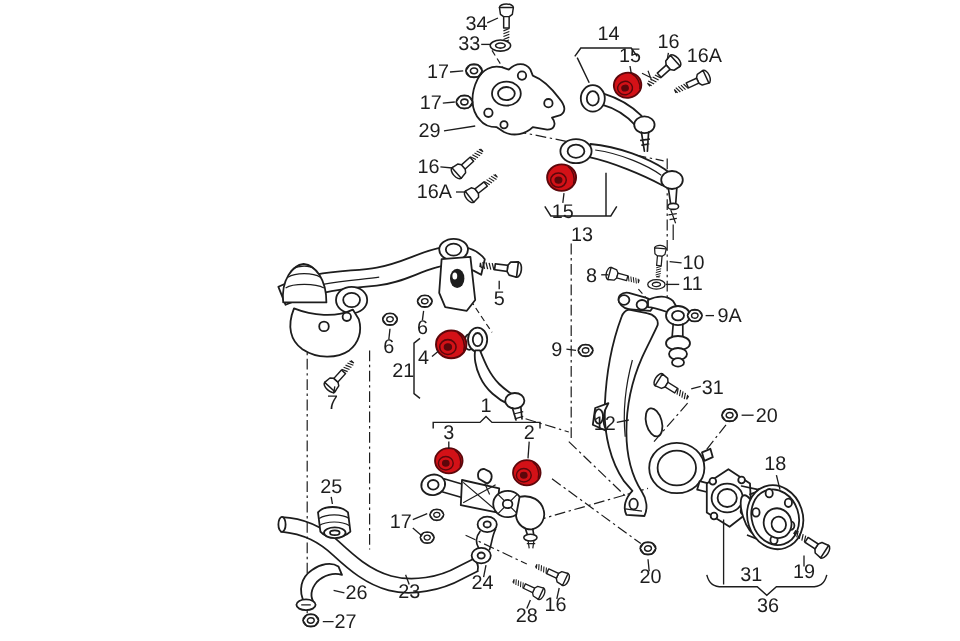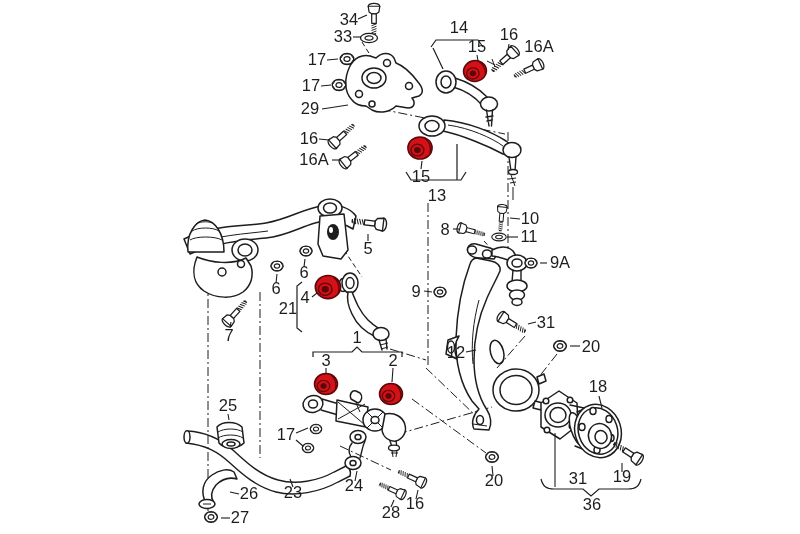--- a/index.html
+++ b/index.html
@@ -1,17 +1,17 @@
 <!DOCTYPE html>
 <html style="--line: #1d1d1d; --hl: #d31117; --hld: #5c070b; --bg: #ffffff;"><head>
 <meta charset="utf-8">
 <style>
   html,body{margin:0;padding:0;background:#fff;}
   #stage{position:relative;width:692px;height:534px;background:var(--bg,#fff);overflow:hidden;
-         font-family:"Liberation Sans", sans-serif;}
+         font-family:"Liberation Sans", sans-serif;padding-left:48px;}
   svg{display:block}
   .part{stroke:var(--line,#1d1d1d);stroke-width:1.5;fill:#fff;stroke-linejoin:round;stroke-linecap:round;}
   .ln{stroke:var(--line,#1d1d1d);stroke-width:1.4;fill:none;stroke-linecap:round;}
   .thin{stroke:var(--line,#1d1d1d);stroke-width:1;fill:none;}
   .cl{stroke:var(--line,#1d1d1d);stroke-width:1;fill:none;stroke-dasharray:9 3 2 3;}
   .dash{stroke:var(--line,#1d1d1d);stroke-width:1;fill:none;stroke-dasharray:5 3;}
   .hw{stroke:var(--line,#1d1d1d);stroke-width:1.3;fill:#fff;stroke-linejoin:round;}
   .hl-outer{fill:var(--hl,#d31117);stroke:var(--hld,#5c070b);stroke-width:1.5;}
   .hl-inner{fill:none;stroke:var(--hld,#5c070b);stroke-width:1.2;}
   .hl-core{fill:var(--hld,#8a0b0e);stroke:var(--hld,#5c070b);stroke-width:1;}

